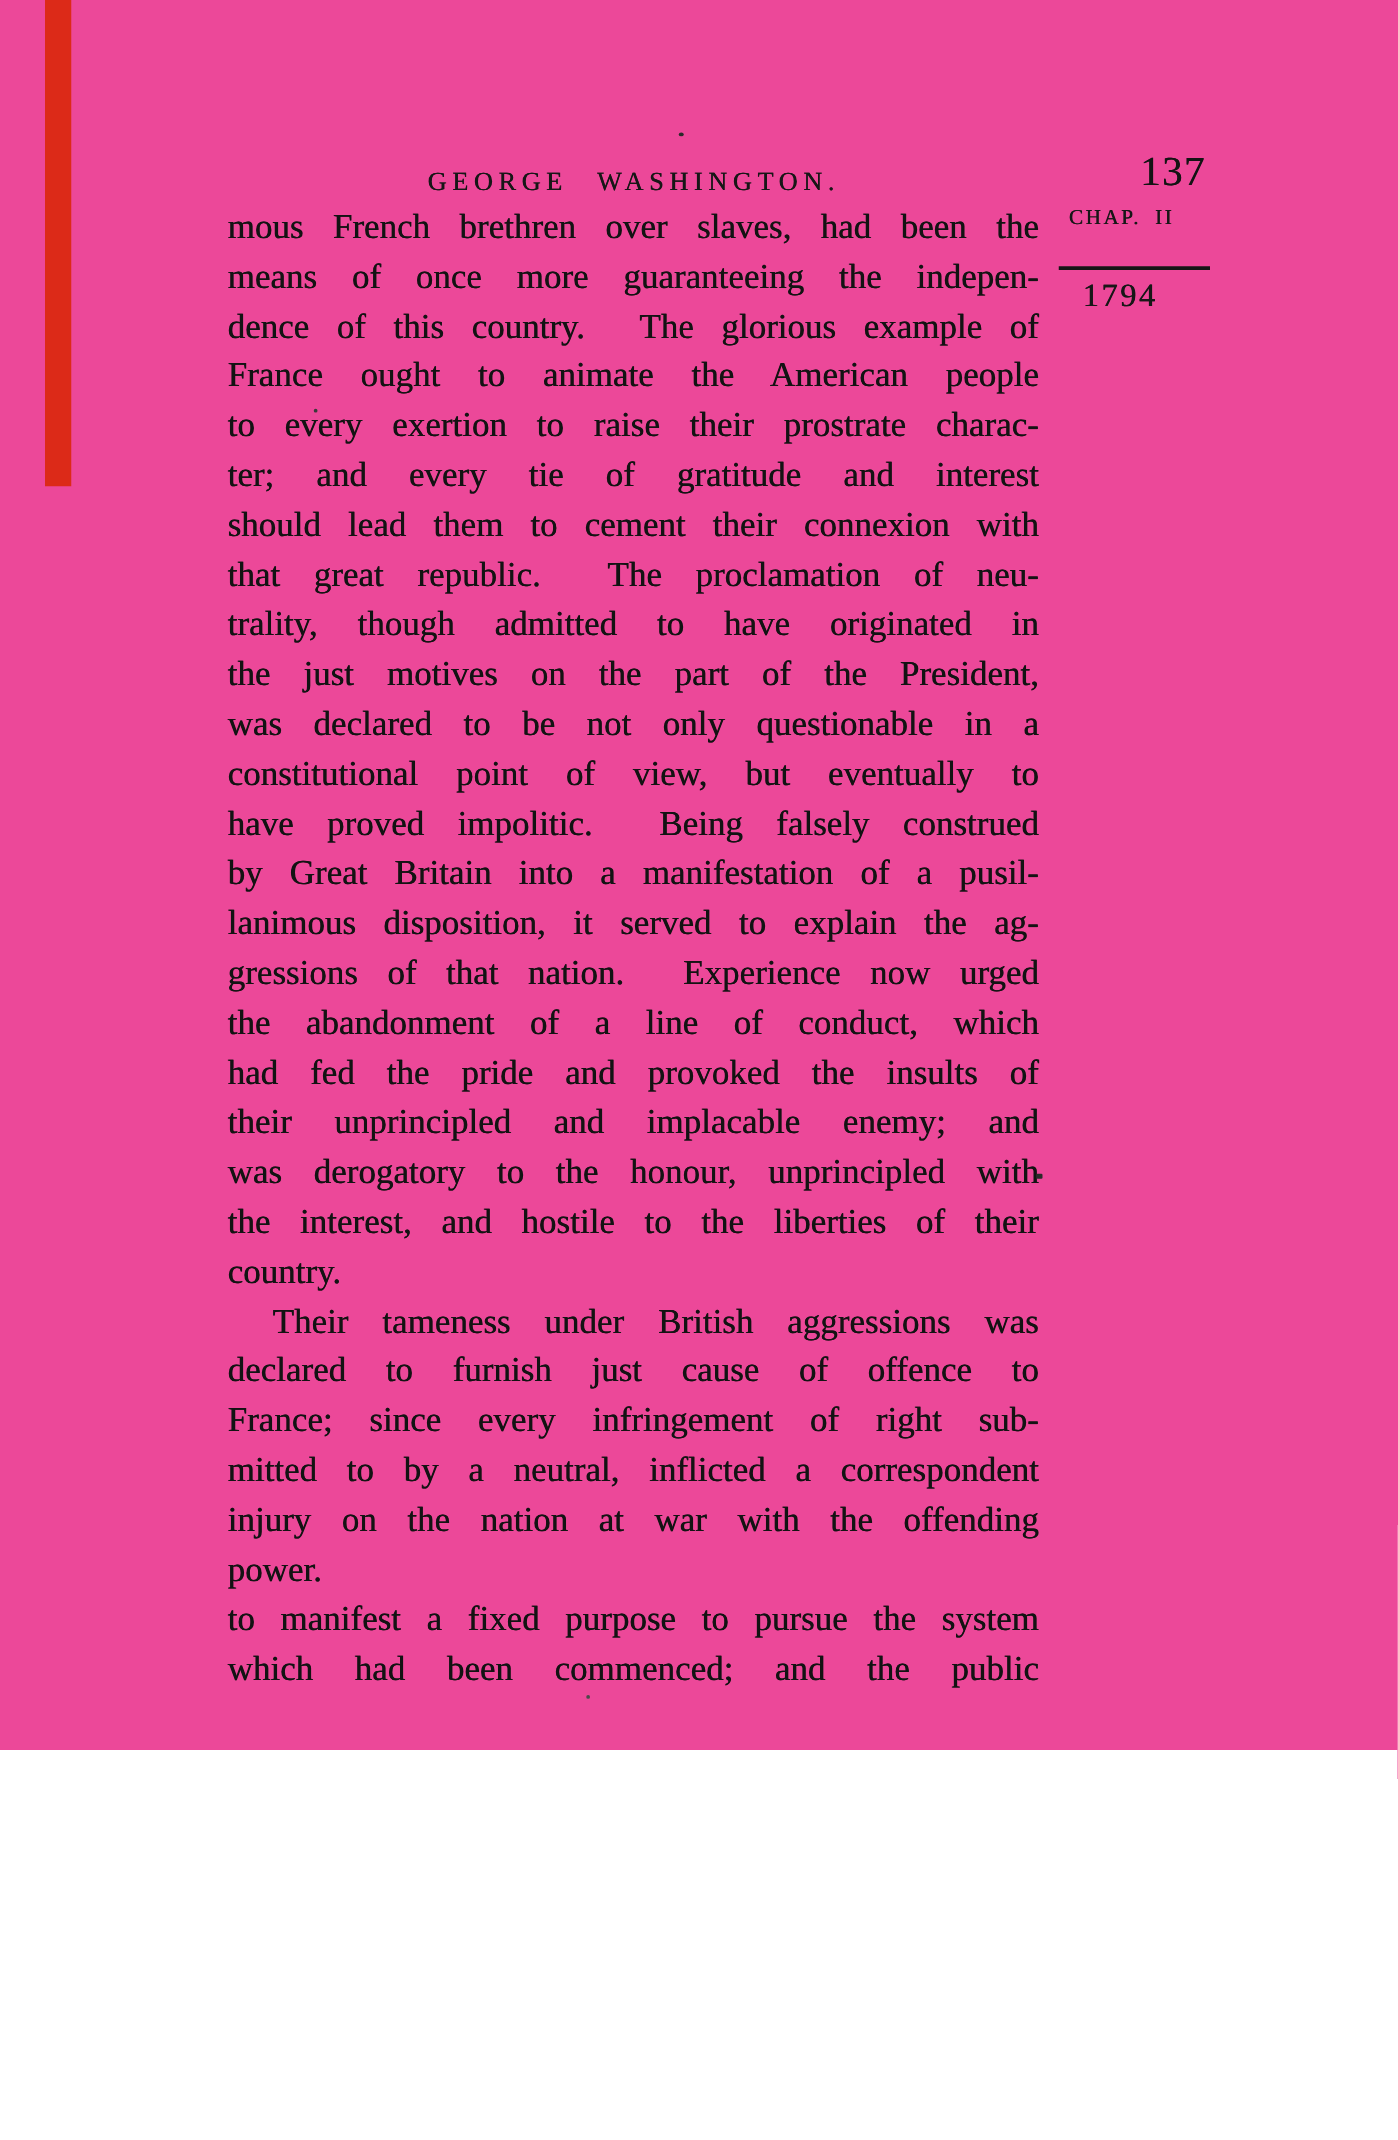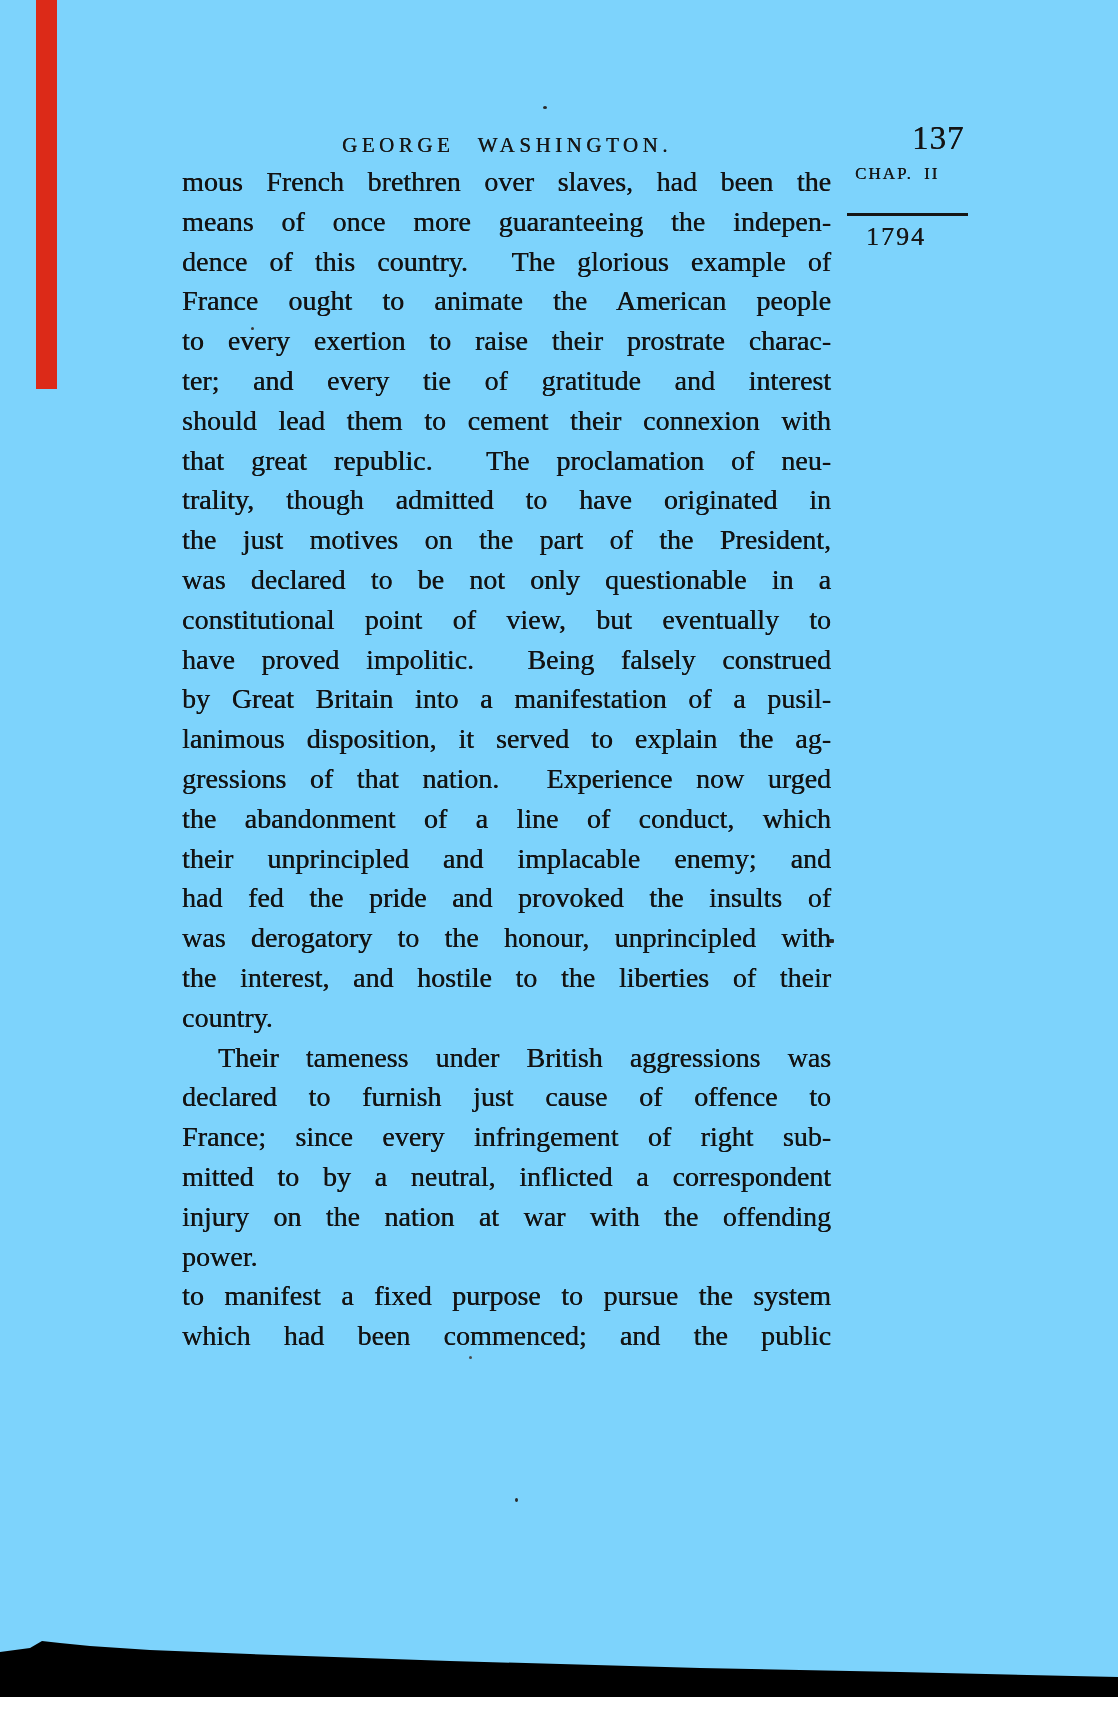--- a/index.html
+++ b/index.html
@@ -1,20 +1,20 @@
 <!DOCTYPE html>
 <html><head>
 <meta charset="utf-8">
 <style>
   html, body { margin: 0; padding: 0; }
   .page {
     position: relative;
     width: 1118px;
-    height: 1697px;
-    background: #7dd3fc;
+    height: 1400px;
+    background: #ec4899;
     overflow: hidden;
     font-family: "Liberation Serif", "DejaVu Serif", serif;
     color: #121212;
   }
 
   
   .red-bar {
     position: absolute;
     left: 36px; top: 0;
     width: 21px; height: 389px;
@@ -126,22 +126,22 @@
       <div class="line">that great republic.&nbsp; The proclamation of neu-</div>
       <div class="line">trality, though admitted to have originated in</div>
       <div class="line">the just motives on the part of the President,</div>
       <div class="line">was declared to be not only questionable in a</div>
       <div class="line">constitutional point of view, but eventually to</div>
       <div class="line">have proved impolitic.&nbsp; Being falsely construed</div>
       <div class="line">by Great Britain into a manifestation of a pusil-</div>
       <div class="line">lanimous disposition, it served to explain the ag-</div>
       <div class="line">gressions of that nation.&nbsp; Experience now urged</div>
       <div class="line">the abandonment of a line of conduct, which</div>
+      <div class="line">had fed the pride and provoked the insults of</div>
       <div class="line">their unprincipled and implacable enemy; and</div>
-      <div class="line">had fed the pride and provoked the insults of</div>
       <div class="line">was derogatory to the honour, unprincipled with</div>
       <div class="line">the interest, and hostile to the liberties of their</div>
       <div class="line short">country.</div>
       <div class="line indent">Their tameness under British aggressions was</div>
       <div class="line">declared to furnish just cause of offence to</div>
       <div class="line">France; since every infringement of right sub-</div>
       <div class="line">mitted to by a neutral, inflicted a correspondent</div>
       <div class="line">injury on the nation at war with the offending</div>
       <div class="line short">power.</div>
       <div class="line">to manifest a fixed purpose to pursue the system</div>

